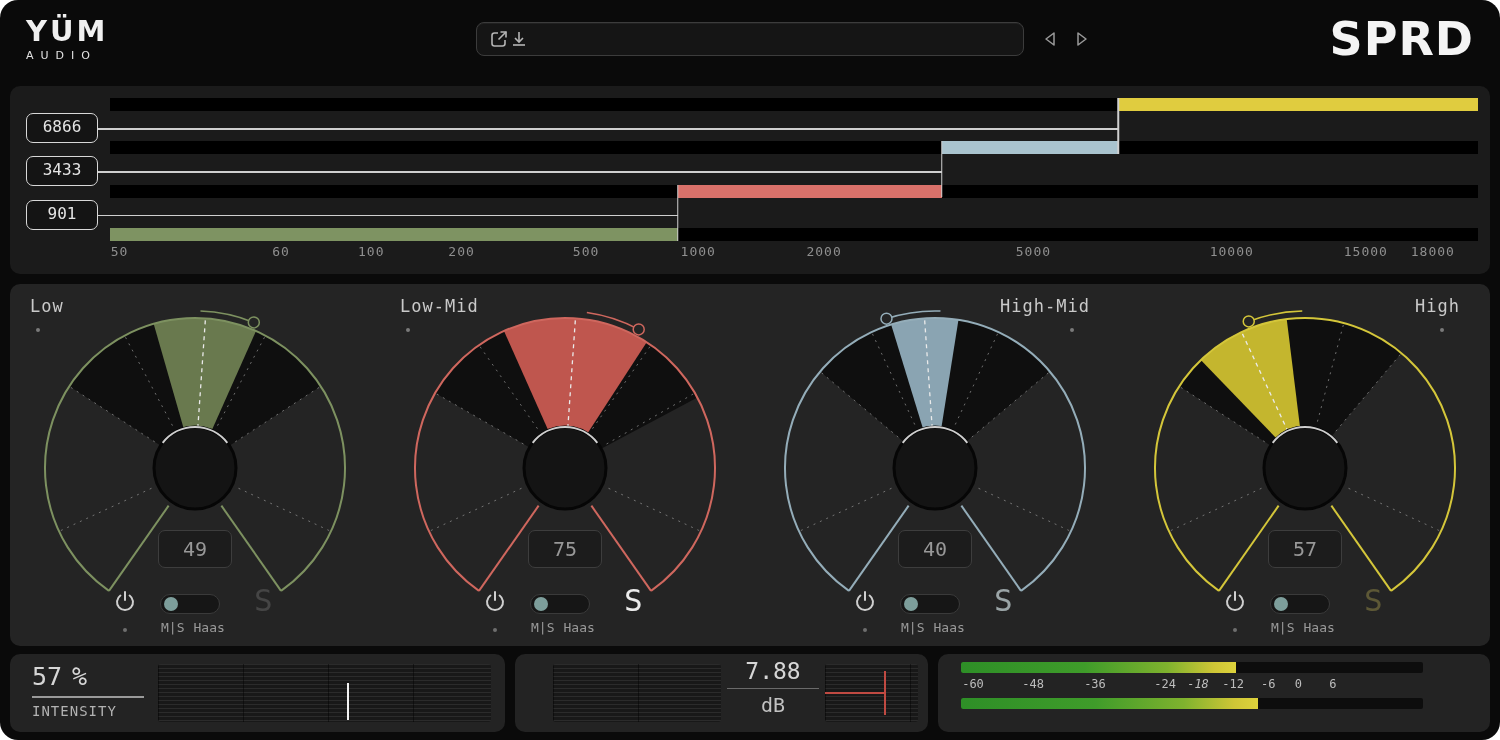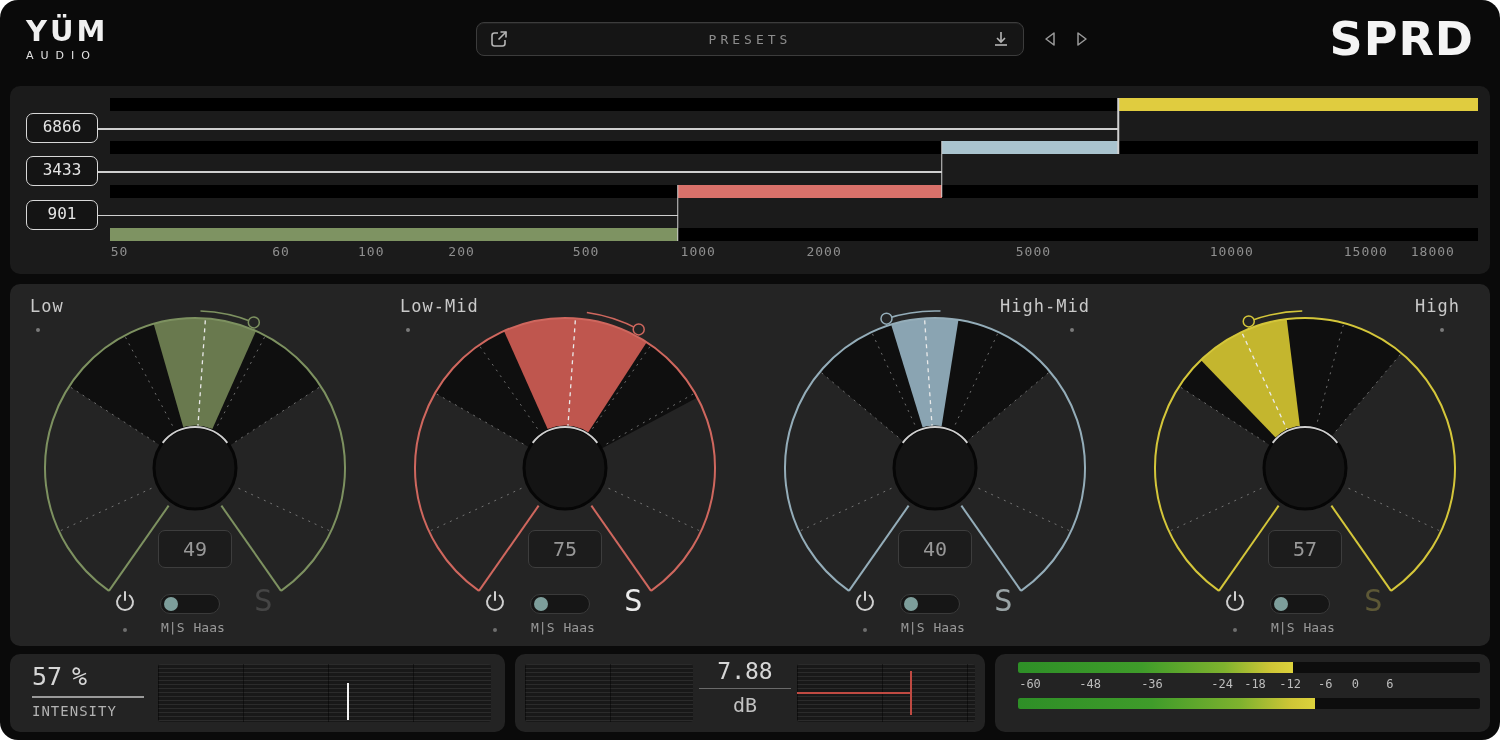--- a/index.html
+++ b/index.html
@@ -42,21 +42,21 @@
   .toggle{position:absolute;left:80px;top:4px;width:60px;height:20px;background:#161616;border:1px solid #3a3a3a;border-radius:10px;cursor:pointer;}
   .toggle-knob{position:absolute;left:3px;top:2px;width:14px;height:14px;border-radius:50%;background:#7d9e9b;}
   .solo{position:absolute;left:174px;top:-8px;font-size:31px;cursor:pointer;}
   .toggle-labels{position:absolute;top:336px;left:50%;margin-left:-34px;display:flex;gap:9px;font-size:13px;color:#9a9a9a;}
   .power-dot{position:absolute;top:344px;left:50%;margin-left:-72px;width:4px;height:4px;border-radius:50%;background:#6e6e6e;}
 
   
   .footer{margin:8px 10px 0;display:flex;gap:10px;height:78px;}
   .fpanel{background:#232323;border-radius:10px;position:relative;}
   .f-left{width:495px;display:flex;}
-  .f-center{width:470px;display:flex;}
+  .f-center{width:413px;display:flex;padding-left:28px;}
   .f-right{flex:1;}
   .int-block{width:140px;padding:8px 0 11px 22px;}
   .int-value{font-size:25px;color:#d6d6d6;}
   .int-value .unit{margin-left:10px;}
   .int-sep{width:112px;height:2px;background:#9a9a9a;margin:5px 0;}
   .int-label{font-size:14px;color:#b2b2b2;letter-spacing:1px;}
   .hatch{background:
     repeating-linear-gradient(90deg, rgba(0,0,0,0.45) 0 1px, transparent 1px 85px),
     repeating-linear-gradient(180deg,#2b2b2b 0 1px,#181818 1px 4px);
     border-radius:3px;}
@@ -87,21 +87,20 @@
     </div>
     <div class="preset-area">
       <div class="preset-bar">
         <span class="nav-arrow">
           <svg width="20" height="20" viewBox="0 0 20 20">
             <path d="M9 4 H5.5 C4 4 3 5 3 6.5 V14.5 C3 16 4 17 5.5 17 H13.5 C15 17 16 16 16 14.5 V11" fill="none" stroke="#b5b5b5" stroke-width="1.6"></path>
             <path d="M11.5 3 H17 V8.5" fill="none" stroke="#b5b5b5" stroke-width="1.6"></path>
             <line x1="17" y1="3" x2="9.5" y2="10.5" stroke="#b5b5b5" stroke-width="1.6"></line>
           </svg>
         </span>
-        <span class="preset-label">PRESETS</span>
         <span class="nav-arrow">
           <svg width="20" height="20" viewBox="0 0 20 20">
             <line x1="10" y1="3" x2="10" y2="12" stroke="#b5b5b5" stroke-width="1.6"></line>
             <path d="M6 9 L10 13 L14 9" fill="none" stroke="#b5b5b5" stroke-width="1.6"></path>
             <path d="M4 16 H16" stroke="#b5b5b5" stroke-width="1.6"></path>
           </svg>
         </span>
       </div>
       <div class="preset-nav">
         <span class="nav-arrow">
@@ -332,21 +331,21 @@
 
     <div class="fpanel f-right">
       <div class="meter-track top">
         <div class="meter-fill" id="meter-fill-top" style="width: 59.5%;"></div>
       </div>
       <div class="meter-ticks" id="meter-ticks">
           <span class="m-tick" style="left: 2.6%;">-60</span>
           <span class="m-tick" style="left: 15.6%;">-48</span>
           <span class="m-tick" style="left: 29%;">-36</span>
           <span class="m-tick" style="left: 44.2%;">-24</span>
-          <span class="m-tick" style="left: 51.3%;">-18</span>
+          <span class="m-tick" style="left: 51.3%; font-style: italic;">-18</span>
           <span class="m-tick" style="left: 58.9%;">-12</span>
           <span class="m-tick" style="left: 66.5%;">-6</span>
           <span class="m-tick" style="left: 73%;">0</span>
           <span class="m-tick" style="left: 80.5%;">6</span>
         </div>
       <div class="meter-track bottom">
         <div class="meter-fill" id="meter-fill-bottom" style="width: 64.3%;"></div>
       </div>
     </div>
   </footer>

